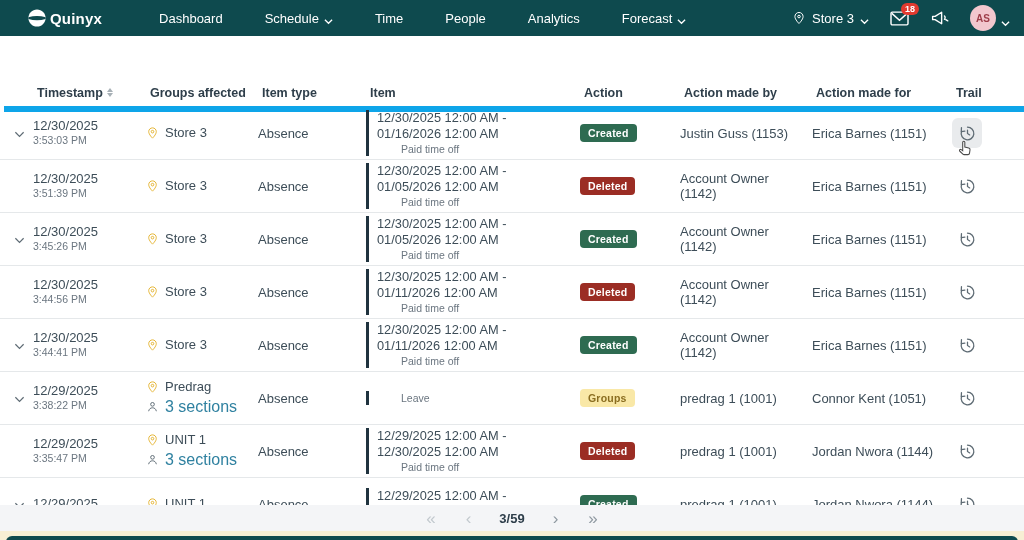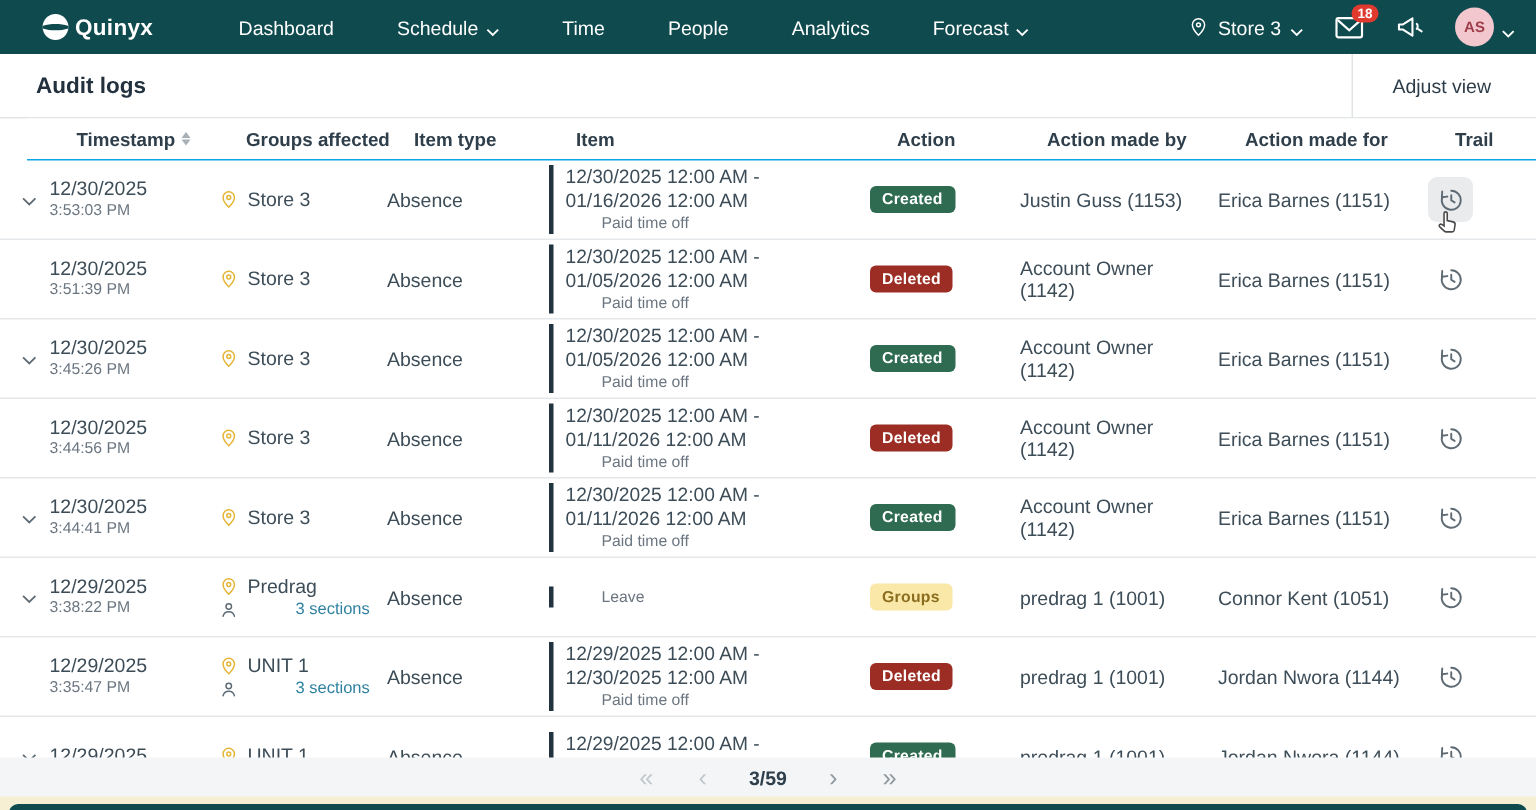--- a/index.html
+++ b/index.html
@@ -37,37 +37,37 @@
     border-bottom:1px solid #e2e5e7;display:flex;align-items:center;
   }
   .page-title{font-size:15px;font-weight:bold;color:#22313d;margin-left:24px;}
   .adjust-view{
     margin-left:auto;height:100%;display:flex;align-items:center;
     border-left:1px solid #e2e5e7;padding:0 30px 0 26px;font-size:13px;color:#2c3c48;cursor:pointer;
   }
   
   .grid{display:grid;grid-template-columns:23px 113px 112px 108px 214px 100px 132px 136px 66px;padding-left:10px;}
   .thead{
-    position:absolute;top:79px;left:18px;right:0;height:27px;background:#fff;
-    border-bottom:1px solid #0ea5e9;align-items:center;
+    position:absolute;top:79px;left:4px;right:0;height:27px;background:#fff;
+    border-bottom:6px solid #0ea5e9;align-items:center;
   }
   .th{font-size:12.5px;font-weight:bold;color:#2e3e4a;display:flex;align-items:center;gap:4px;}
   .sort-icon{display:inline-flex;flex-direction:column;gap:1px;}
   .sort-icon i{width:0;height:0;border-left:3.5px solid transparent;border-right:3.5px solid transparent;display:block;}
   .sort-up{border-bottom:4px solid #a7b0b6;}
   .sort-down{border-top:4px solid #a7b0b6;}
   .tbody{position:absolute;top:107px;left:0;right:0;bottom:0;overflow:hidden;}
   .row{height:52px;border-bottom:1px solid #e5e8ea;align-items:center;position:relative;}
   .cell{font-size:13px;color:#3d4d58;padding-right:8px;}
   .exp-cell{display:flex;justify-content:flex-start;padding-left:4px;}
   .chev-g{width:11px;height:11px;cursor:pointer;}
   .ts-date{font-size:13px;color:#3d4d58;line-height:1.25;}
   .ts-time{font-size:10.5px;color:#6b7680;line-height:1.3;}
   .grp-line{display:flex;align-items:center;gap:6px;line-height:1.35;}
-  .sections-link{font-size:11px;color:#2f81a0;text-decoration:none;cursor:pointer;margin-left:32px;}
+  .sections-link{font-size:16px;color:#2f81a0;text-decoration:none;cursor:pointer;}
   .item-cell{display:flex;}
   .item-inner{border-left:3px solid #20333f;padding-left:8px;}
   .item-range{font-size:12.8px;color:#3d4d58;line-height:1.25;}
   .item-sub{font-size:10.5px;color:#6b7680;line-height:1.4;padding-left:24px;}
   .badge{
     display:inline-block;font-size:10.5px;font-weight:bold;border-radius:4px;
     padding:3px 8px;letter-spacing:.2px;
   }
   .trail-cell{display:flex;justify-content:flex-start;padding-left:4px;}
   .trail-btn{
@@ -173,24 +173,20 @@
         <span class="avatar">AS</span>
         <span class="chev-w">
           <svg width="9" height="9" viewBox="0 0 10 10">
               <polyline points="1,3 5,7 9,3" fill="none" stroke="#fff" stroke-width="1.4"></polyline>
             </svg>
         </span>
       </div>
     </div>
   </div>
 
-  <div class="title-bar">
-    <div class="page-title">Audit logs</div>
-    <div class="adjust-view">Adjust view</div>
-  </div>
 
   <div class="thead grid">
     <div></div>
     <div class="th">
       <span>Timestamp</span>
       <span class="sort-icon">
           <i class="sort-up"></i>
           <i class="sort-down"></i>
         </span>
     </div>

